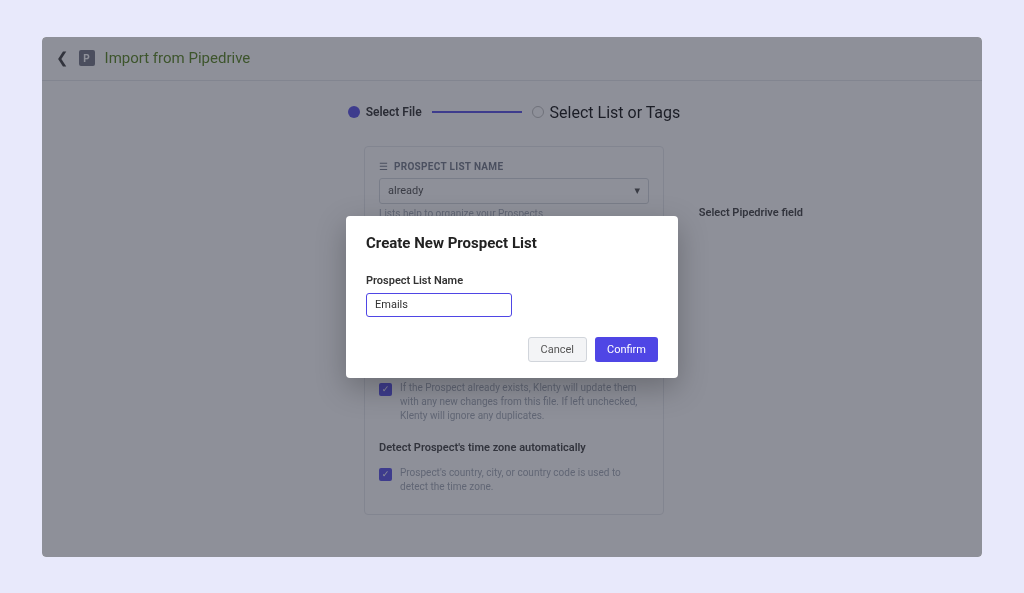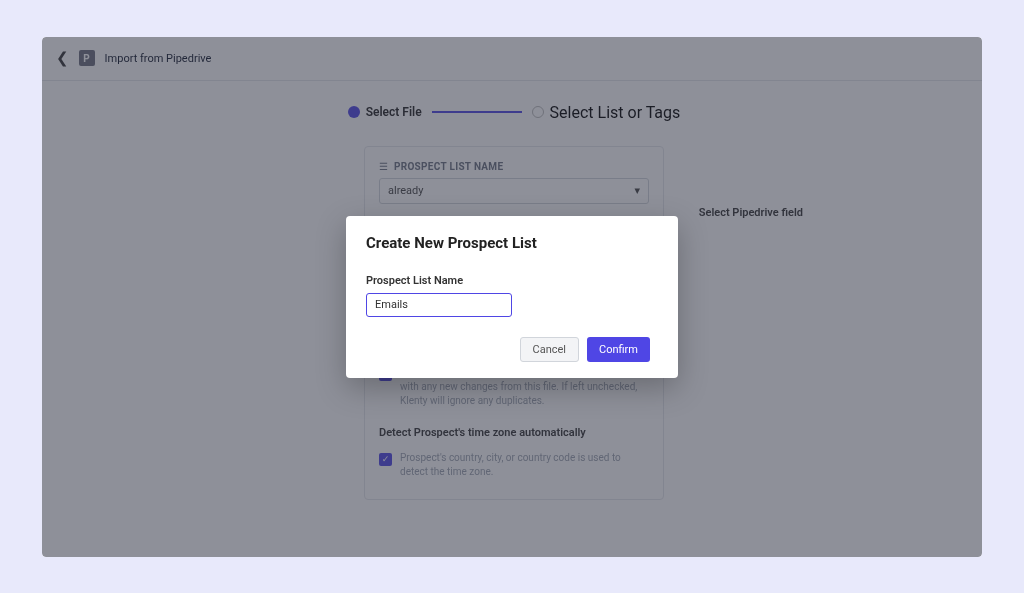--- a/index.html
+++ b/index.html
@@ -28,21 +28,21 @@
     padding: 0 14px;
     border-bottom: 1px solid #e5e6ea;
     justify-content: space-between;
   }
   .topbar-left { display:flex; align-items:center; gap:10px; }
   .back-arrow { font-size: 15px; color:#333; cursor:pointer; }
   .app-badge {
     width: 16px; height: 16px; background:#6a6e7c; color:#fff; font-size:10px; font-weight:700;
     display:flex; align-items:center; justify-content:center; border-radius:2px;
   }
-  .topbar-title { font-size: 11px; color:#0f172a; }
+  .topbar-title { font-size: 15px; color:#4d7c0f; }
   .topbar-right { display:flex; align-items:center; gap:14px; }
   .start-import-btn {
     background:#4f46e5; color:#fff; border:none; border-radius:4px;
     font-size:11px; padding:5px 12px; cursor:pointer;
   }
   .close-x { font-size:14px; color:#555; cursor:pointer; }
 
   .content { padding: 22px 0 0 4px; display:flex; flex-direction:column; align-items:center; }
 
   .stepper { display:flex; align-items:center; gap:10px; margin-bottom:24px; }
@@ -95,21 +95,21 @@
     width:332px; background:#fff; border-radius:4px;
     box-shadow:0 10px 30px rgba(0,0,0,0.25);
   }
   .modal-body { padding:18px 20px 20px 20px; }
   .modal-title { font-size:15px; font-weight:700; color:#222; margin-bottom:22px; }
   .modal-label { font-size:11px; font-weight:600; color:#333; margin-bottom:6px; display:block; }
   .modal-input {
     width:50%; height:24px; border:1px solid #4f46e5; border-radius:3px;
     font-size:11px; padding:0 8px; color:#333; outline:none;
   }
-  .modal-footer { display:flex; justify-content:flex-end; gap:8px; padding:0 28px 16px 20px; }
+  .modal-footer { display:flex; justify-content:flex-end; gap:8px; padding:0 20px 16px 20px; }
   .btn {
     border:none; border-radius:3px; font-size:11px; padding:5px 12px; cursor:pointer;
   }
   .btn-cancel { background:#f3f4f6; color:#555; border:1px solid #d1d5db; }
   .btn-confirm { background:#4f46e5; color:#fff; }
 </style>
 </head>
 <body>
 
 <div class="window">
@@ -140,20 +140,21 @@
 
       <div class="field-block">
         <div class="field-header">
           <span class="field-icon">☰</span>
           <span class="field-title">PROSPECT LIST NAME</span>
         </div>
         <div class="select">
           <span>already</span>
           <span>▾</span>
         </div>
+        <div class="helper">Lists help to organize your Prospects</div>
       </div>
 
       <div class="field-block">
         <div class="field-header">
           <span class="field-icon">🔖</span>
           <span class="field-title">TAG PROSPECTS</span>
         </div>
       </div>
 
       <div class="opt-block" style="margin-top:110px;">

